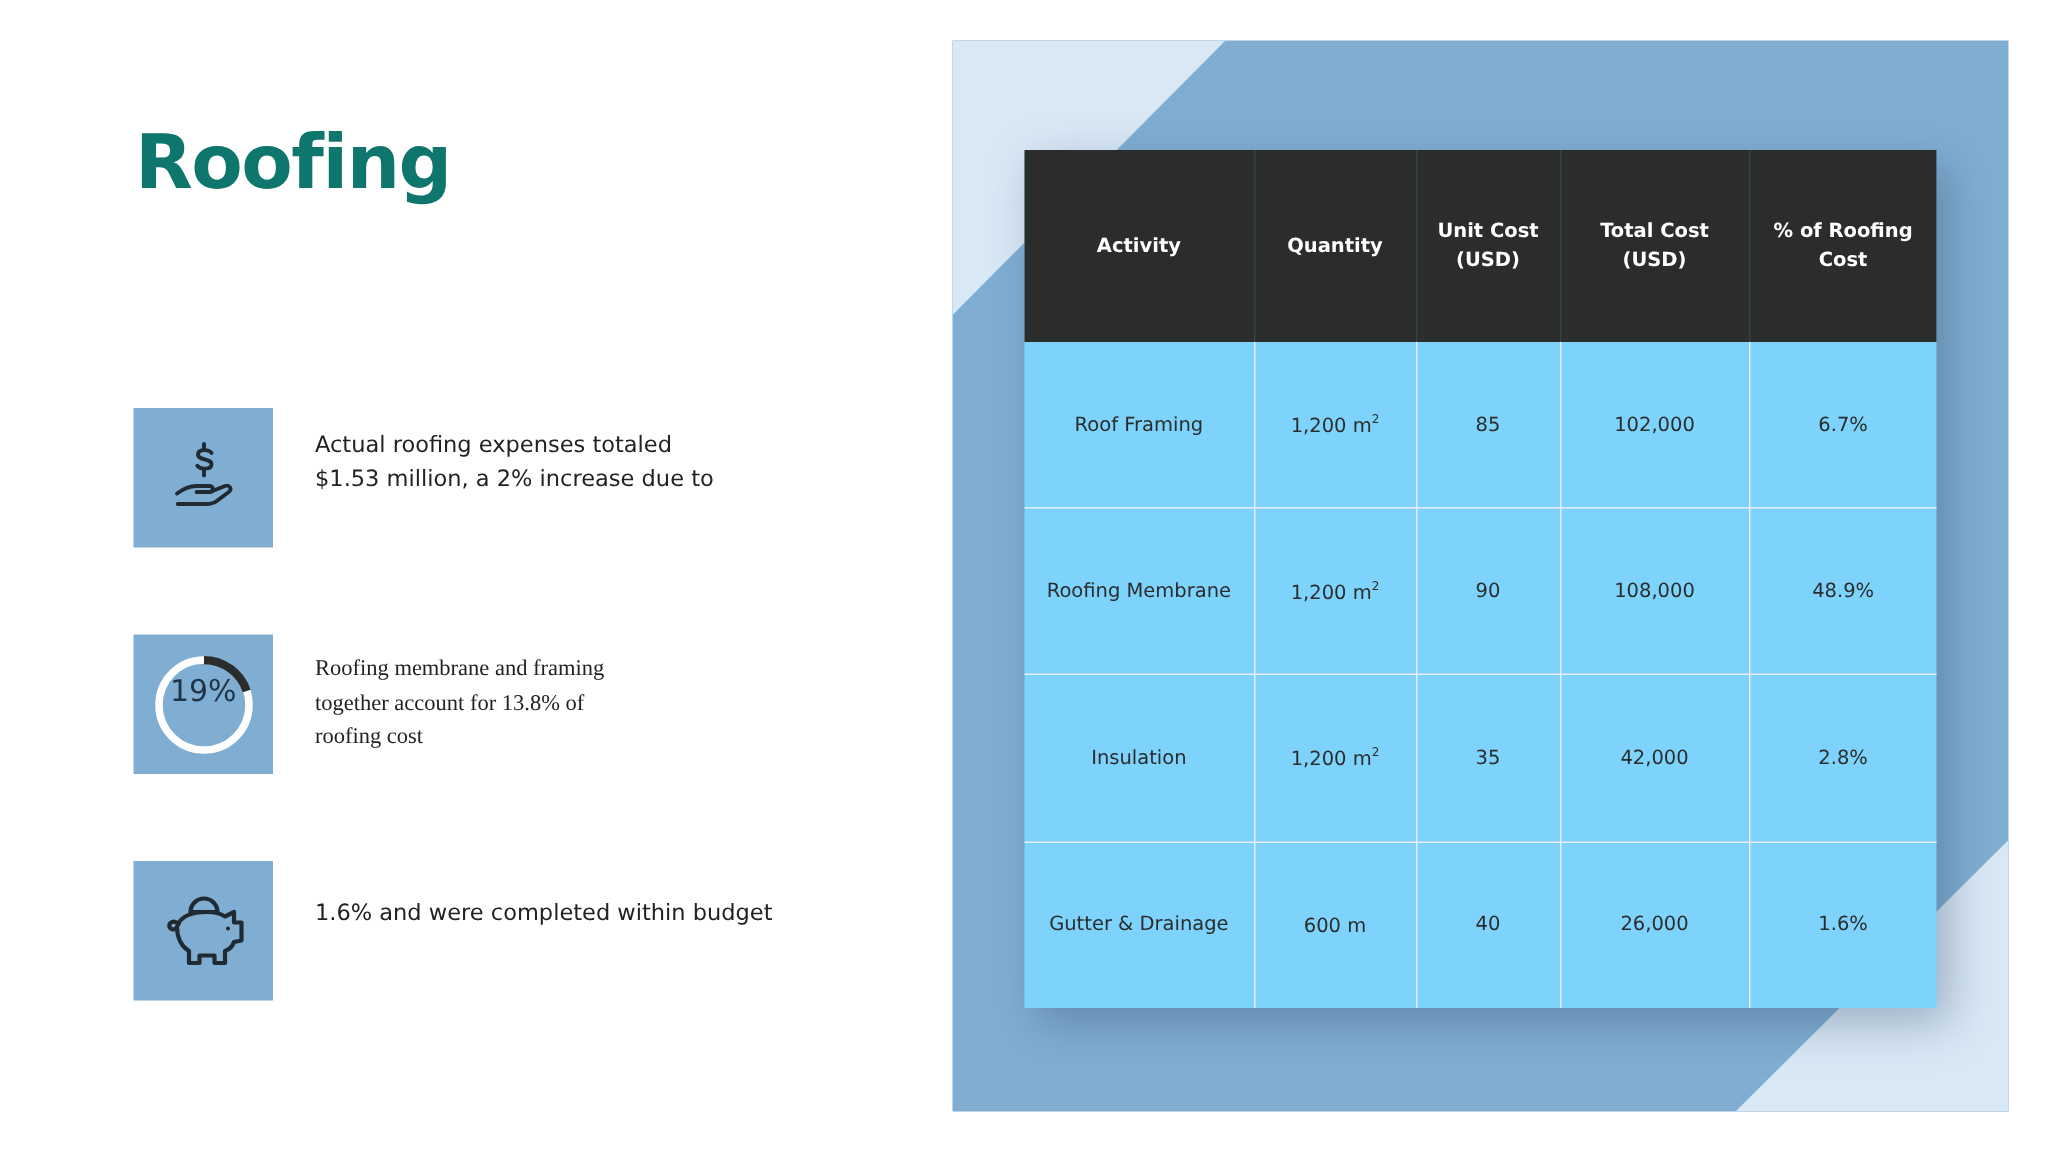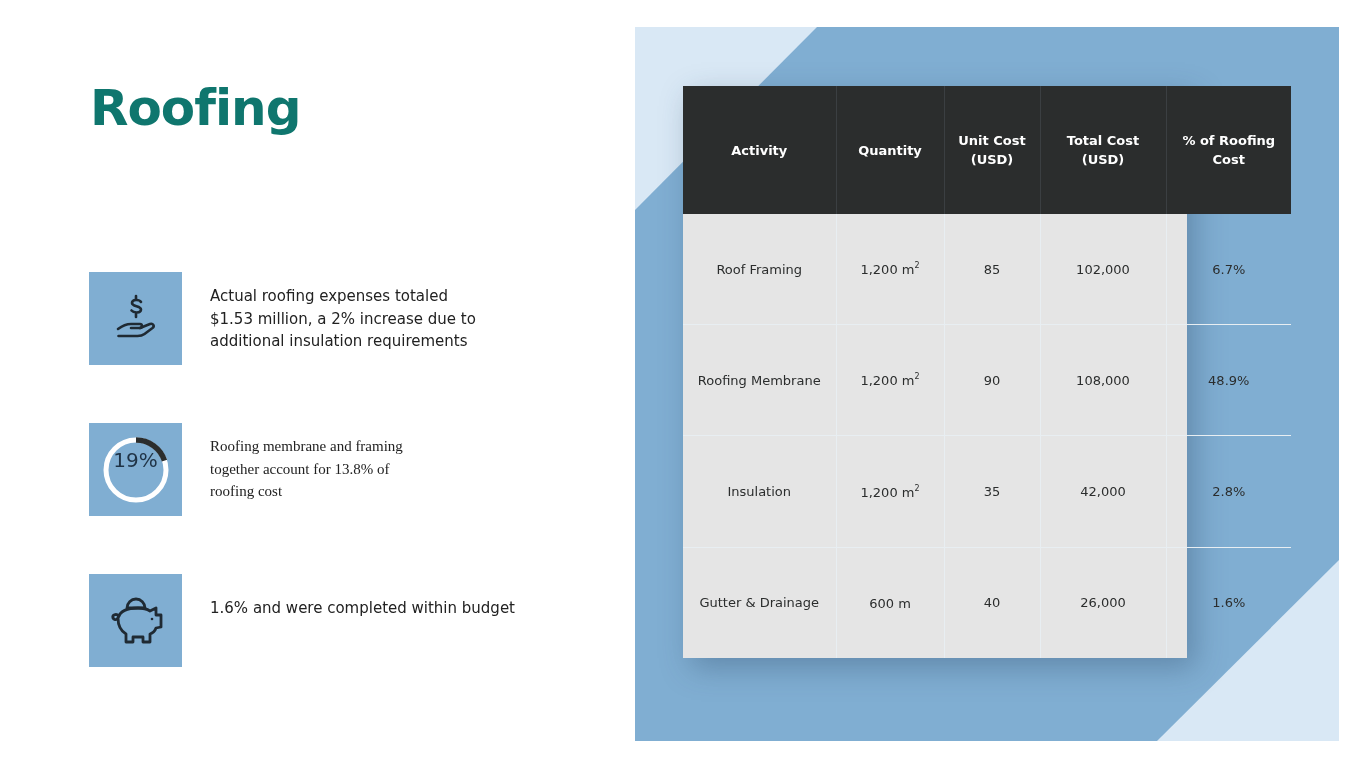--- a/index.html
+++ b/index.html
@@ -33,23 +33,23 @@
     display: flex; align-items: center; justify-content: center;
     font-family: "DejaVu Sans", sans-serif; font-size: 20px; color: #1f3346;
   }
 
   .panel {
     position: absolute; left: 635px; top: 27px; width: 704px; height: 714px;
     background: #80aed2; overflow: hidden;
   }
   .tri { position: absolute; }
   .table-wrap {
-    position: absolute; left: 683px; top: 86px; width: 504px; height: 572px;
+    position: absolute; left: 683px; top: 100px; width: 608px; height: 572px;
     box-shadow: 8px 10px 28px rgba(40,70,100,0.35);
-    background: #e5e5e5;
+    background: #7dd3fc;
   }
   table {
     border-collapse: collapse; width: 608px; height: 572px; table-layout: fixed;
   }
   th {
     background: #2b2d2d; color: #fff;
     font-family: "DejaVu Sans", sans-serif; font-weight: bold; font-size: 13px;
     line-height: 19px; height: 128px; padding: 0 4px;
     border-right: 1px solid #3b3f42;
     text-align: center; vertical-align: middle;
@@ -76,21 +76,20 @@
       <path d="M30 7 v3"></path>
       <path d="M35 13 c-1.5 -2.5 -9 -3 -9 1 c0 4 9 2.5 9 6.5 c0 4 -7.5 3.5 -9.5 1"></path>
       <path d="M30 25 v3"></path>
       <path d="M12 40 c4 -3 8 -5 13 -5 h9 c2.5 0 2.5 4 0 4 h-9"></path>
       <path d="M34 39 l10 -4 c3 -1 5 2 2.5 4 l-8 6 c-2 1.5 -4 2 -7 2 h-19"></path>
     </svg>
   </div>
   <div class="text" style="top:13px;">
     <div>Actual roofing expenses totaled</div>
     <div>$1.53 million, a 2% increase due to</div>
-    <div>additional insulation requirements</div>
   </div>
 </div>
 
 <div class="point" style="top:423px;">
   <div class="icon-box">
     <svg width="93" height="93" viewBox="0 0 93 93">
       <circle cx="47" cy="47" r="30" fill="none" stroke="#ffffff" stroke-width="5"></circle>
       <path d="M47 17 A30 30 0 0 1 75.5 37.7" fill="none" stroke="#2b2d2d" stroke-width="5.5"></path>
     </svg>
     <div class="ring-label">19%</div>

